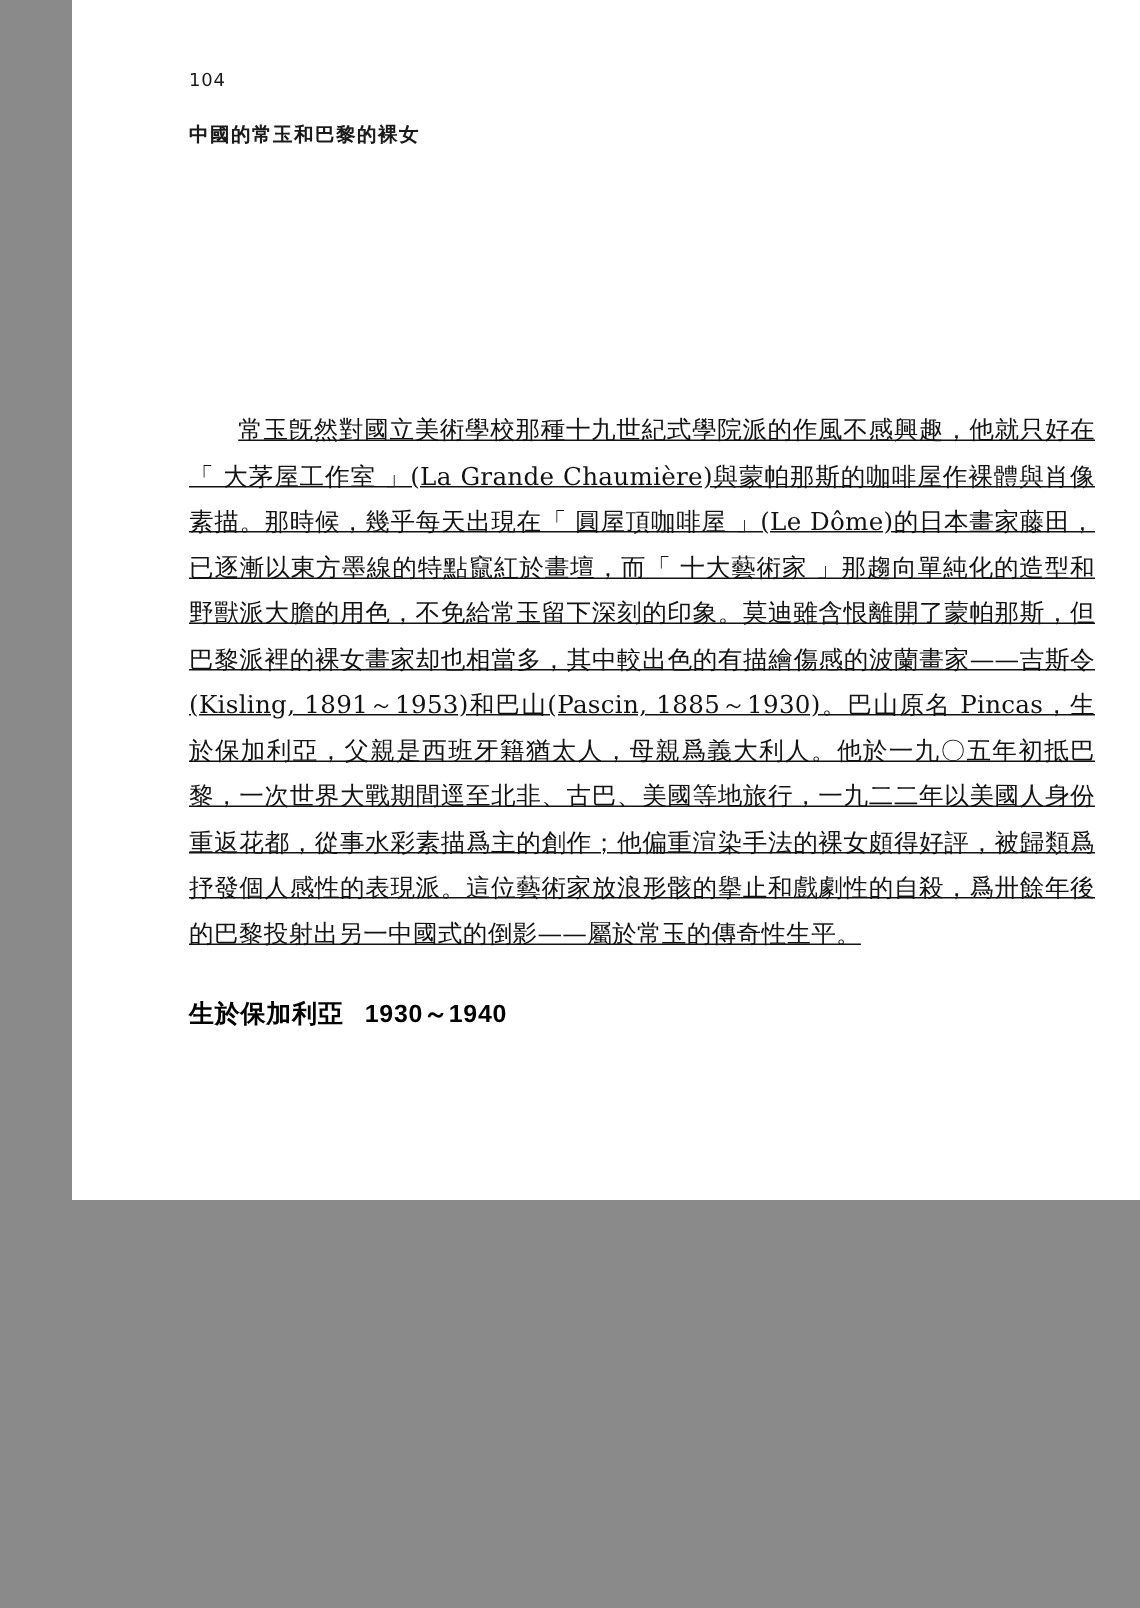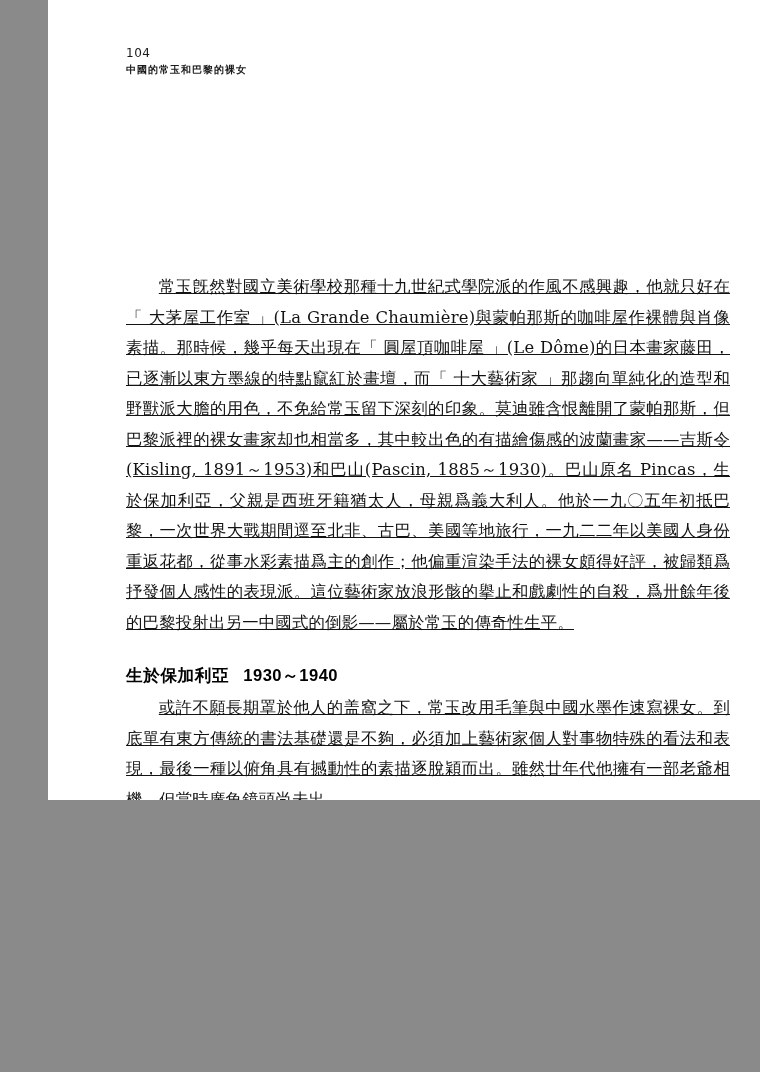--- a/index.html
+++ b/index.html
@@ -22,22 +22,22 @@
     left: 78px;
     top: 46px;
     font-size: 12px;
     letter-spacing: 0.5px;
     color: #1a1a1a;
     font-family: "DejaVu Sans", "Liberation Sans", sans-serif;
   }
   .running-head {
     position: absolute;
     left: 78px;
-    top: 63px;
-    font-size: 10px;
+    top: 81px;
+    font-size: 13px;
     letter-spacing: 1px;
     color: #1a1a1a;
     font-weight: 700;
     font-family: Liberation Sans, sans-serif;
   }
   .body-block {
     position: absolute;
     left: 78px;
     top: 272px;
     width: 604px;
@@ -81,17 +81,16 @@
   <div class="body-block">
 
 
     <p class="para indent">常玉旣然對國立美術學校那種十九世紀式學院派的作風不感興趣，他就只好在「 大茅屋工作室 」(La Grande Chaumière)與蒙帕那斯的咖啡屋作裸體與肖像素描。那時候，幾乎每天出現在「 圓屋頂咖啡屋 」(Le Dôme)的日本畫家藤田，已逐漸以東方墨線的特點竄紅於畫壇，而「 十大藝術家 」那趨向單純化的造型和野獸派大膽的用色，不免給常玉留下深刻的印象。莫迪雖含恨離開了蒙帕那斯，但巴黎派裡的裸女畫家却也相當多，其中較出色的有描繪傷感的波蘭畫家——吉斯令(Kisling, 1891～1953)和巴山(Pascin, 1885～1930)。巴山原名 Pincas，生於保加利亞，父親是西班牙籍猶太人，母親爲義大利人。他於一九〇五年初抵巴黎，一次世界大戰期間逕至北非、古巴、美國等地旅行，一九二二年以美國人身份重返花都，從事水彩素描爲主的創作；他偏重渲染手法的裸女頗得好評，被歸類爲抒發個人感性的表現派。這位藝術家放浪形骸的擧止和戲劇性的自殺，爲卅餘年後的巴黎投射出另一中國式的倒影——屬於常玉的傳奇性生平。</p>
 
     <div class="section-heading">
       <span>生於保加利亞</span><span class="range">1930～1940</span>
     </div>
 
 
-    <p class="para indent">或許不願長期罩於他人的盖窩之下，常玉改用毛筆與中國水墨作速寫裸女。到底單有東方傳統的書法基礎還是不夠，必須加上藝術家個人對事物特殊的看法和表現，最後一種以俯角具有撼動性的素描逐脫穎而出。雖然廿年代他擁有一部老爺相機，但當時廣角鏡頭尚未出</p>
 
   </div>
 
 </div>
 
 </body></html>

